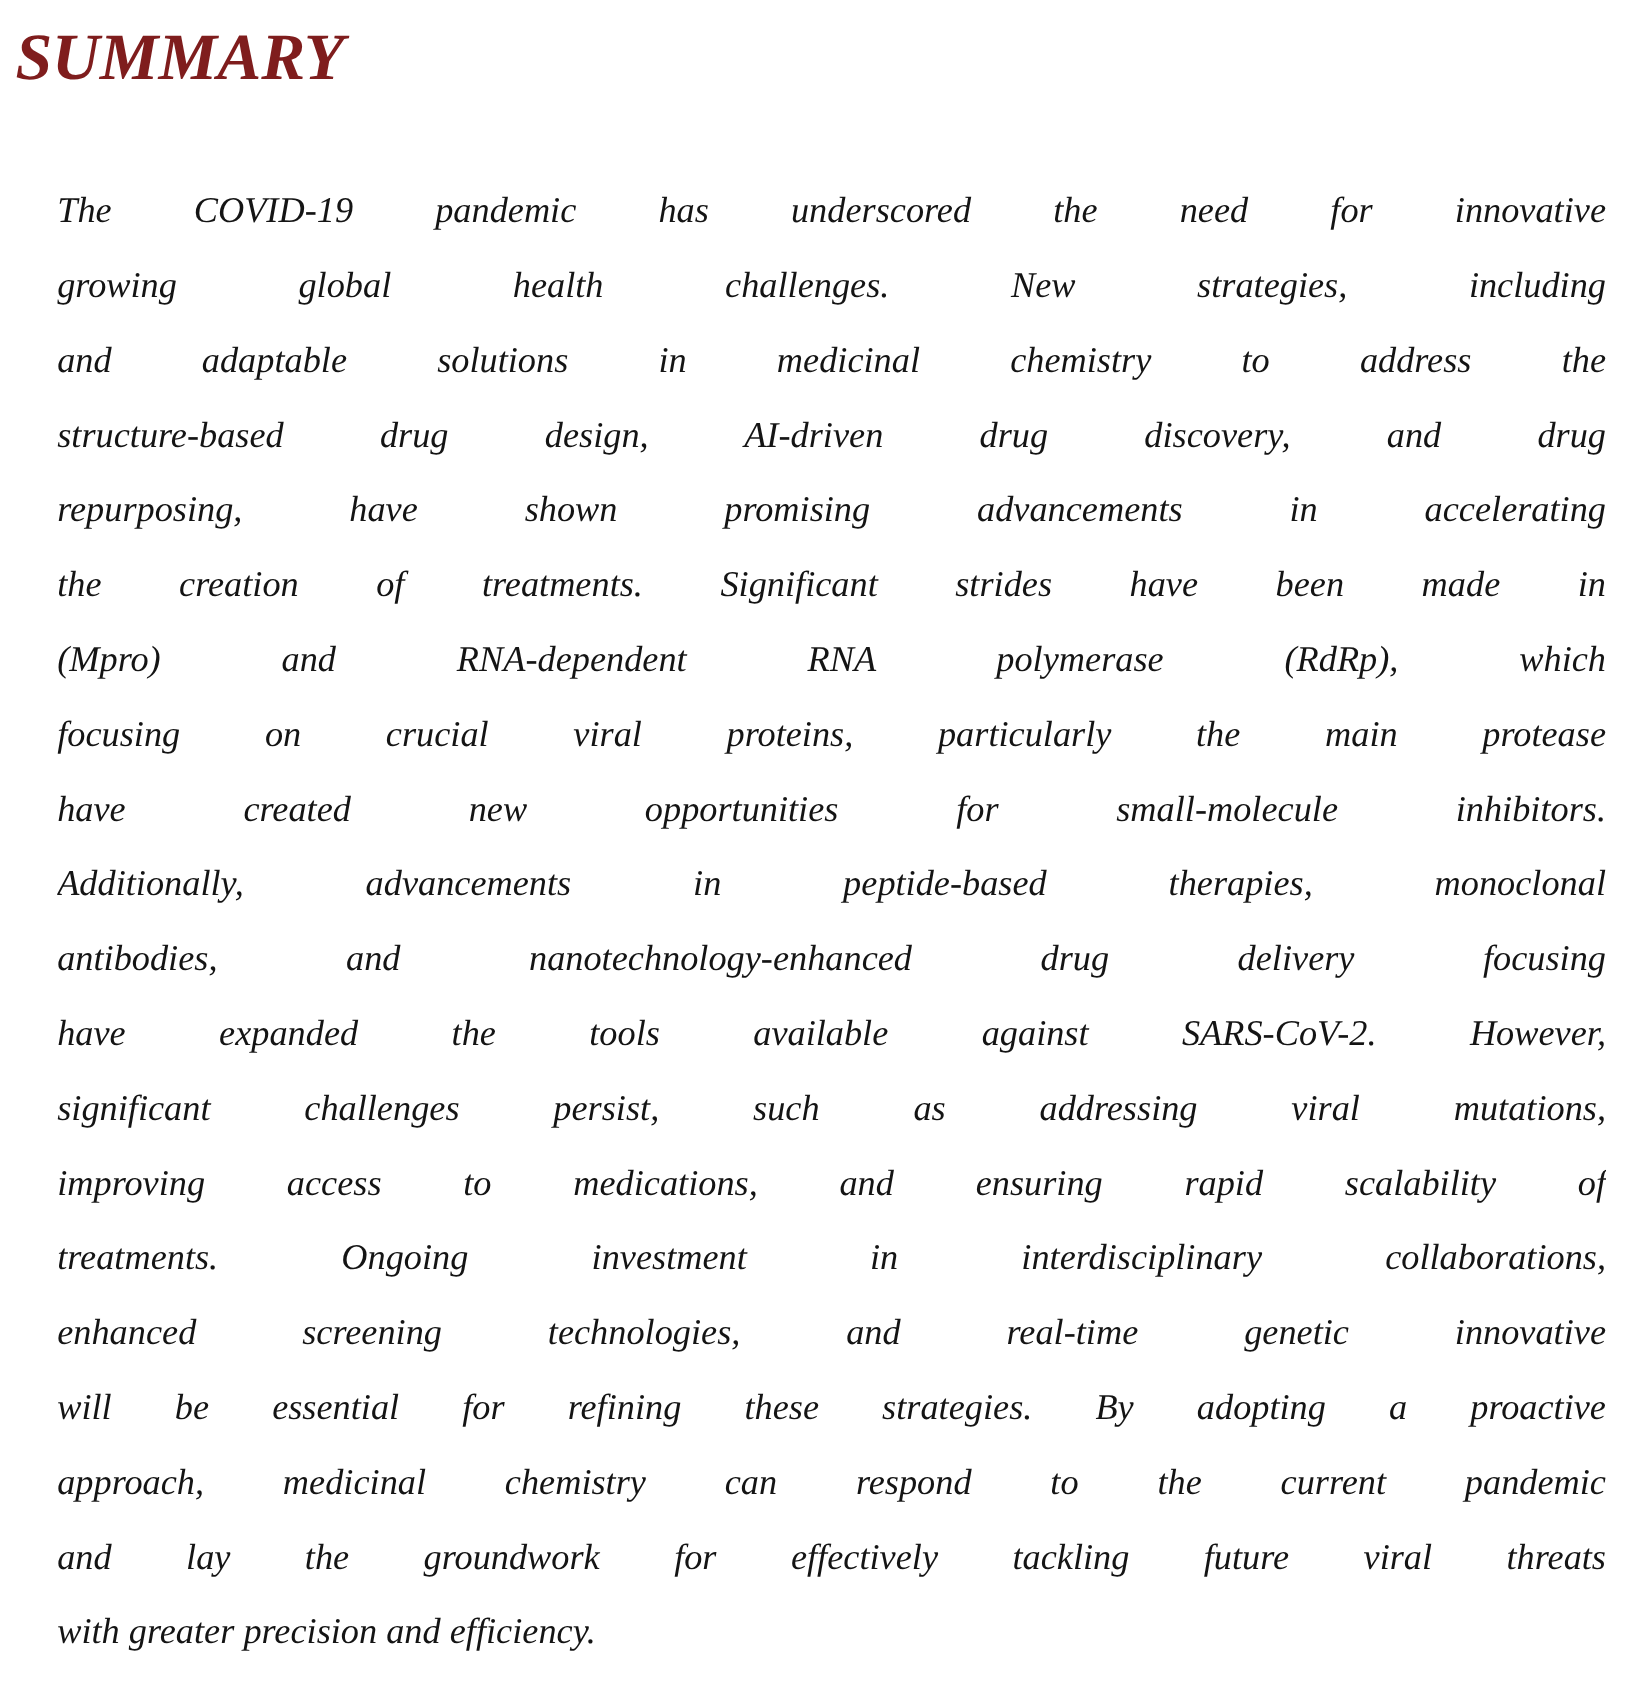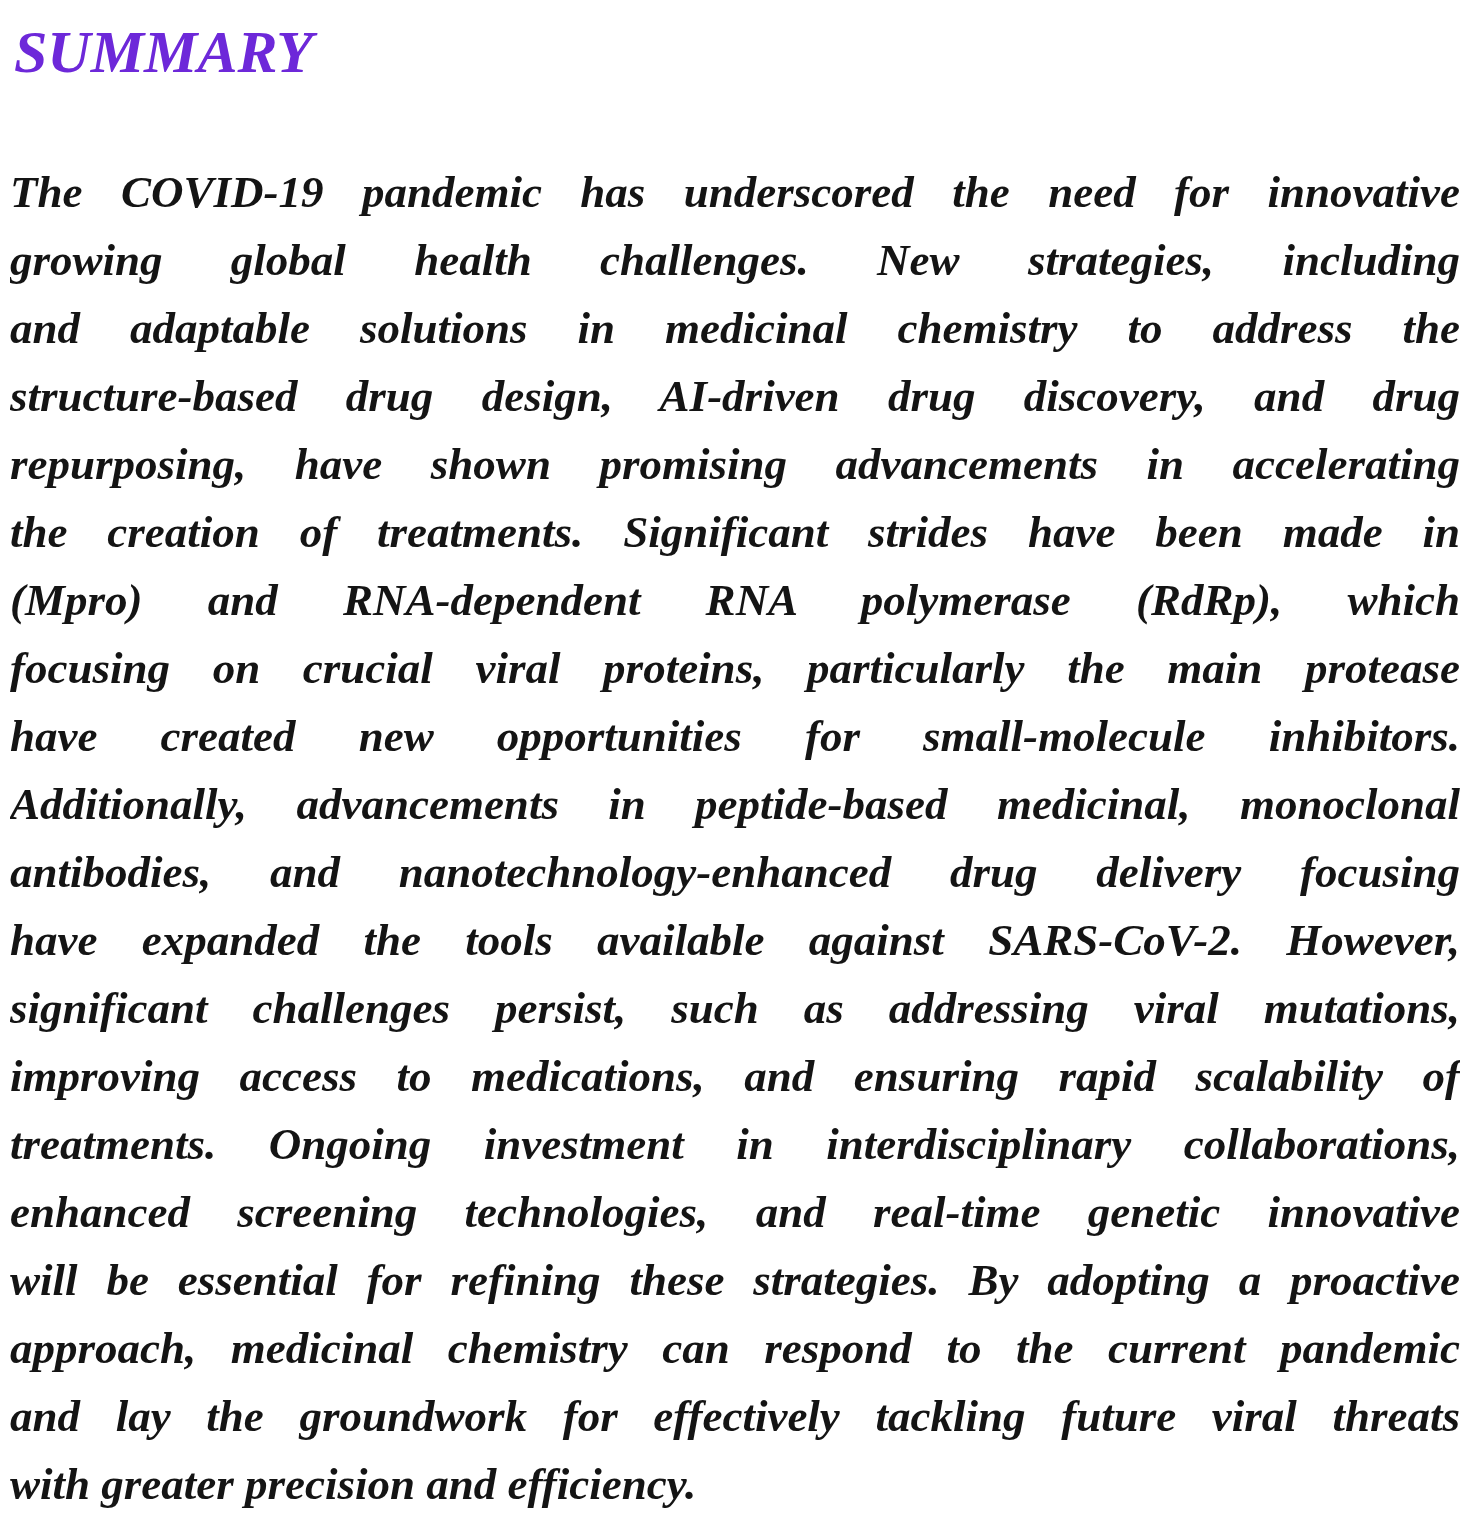--- a/index.html
+++ b/index.html
@@ -18,31 +18,32 @@
     width: 1478px;
     height: 1530px;
     padding: 16px 18px 0 10px;
     background: #ffffff;
   }
   .heading {
     font-style: italic;
     font-weight: bold;
     font-size: 60px;
     line-height: 1;
-    color: #6d28d9;
+    color: #7f1d1d;
     margin: 6px 0 0 4px;
     letter-spacing: 0px;
   }
   .paragraph {
     margin-top: 76px;
     font-style: italic;
-    font-weight: bold;
-    font-size: 45px;
+    font-weight: normal;
+    font-size: 33px;
     line-height: 68px;
     color: #141414;
+    margin-left: 42px;
   }
   .para-line {
     height: 68px;
     overflow: hidden;
     text-align: justify;
     text-align-last: justify;
   }
   .para-line.last {
     text-align-last: left;
   }
@@ -56,21 +57,21 @@
   <div class="paragraph">
       <div class="para-line">The COVID-19 pandemic has underscored the need for innovative</div>
       <div class="para-line">growing global health challenges. New strategies, including</div>
       <div class="para-line">and adaptable solutions in medicinal chemistry to address the</div>
       <div class="para-line">structure-based drug design, AI-driven drug discovery, and drug</div>
       <div class="para-line">repurposing, have shown promising advancements in accelerating</div>
       <div class="para-line">the creation of treatments. Significant strides have been made in</div>
       <div class="para-line">(Mpro) and RNA-dependent RNA polymerase (RdRp), which</div>
       <div class="para-line">focusing on crucial viral proteins, particularly the main protease</div>
       <div class="para-line">have created new opportunities for small-molecule inhibitors.</div>
-      <div class="para-line">Additionally, advancements in peptide-based medicinal, monoclonal</div>
+      <div class="para-line">Additionally, advancements in peptide-based therapies, monoclonal</div>
       <div class="para-line">antibodies, and nanotechnology-enhanced drug delivery focusing</div>
       <div class="para-line">have expanded the tools available against SARS-CoV-2. However,</div>
       <div class="para-line">significant challenges persist, such as addressing viral mutations,</div>
       <div class="para-line">improving access to medications, and ensuring rapid scalability of</div>
       <div class="para-line">treatments. Ongoing investment in interdisciplinary collaborations,</div>
       <div class="para-line">enhanced screening technologies, and real-time genetic innovative</div>
       <div class="para-line">will be essential for refining these strategies. By adopting a proactive</div>
       <div class="para-line">approach, medicinal chemistry can respond to the current pandemic</div>
       <div class="para-line">and lay the groundwork for effectively tackling future viral threats</div>
       <div class="para-line last">with greater precision and efficiency.</div>

